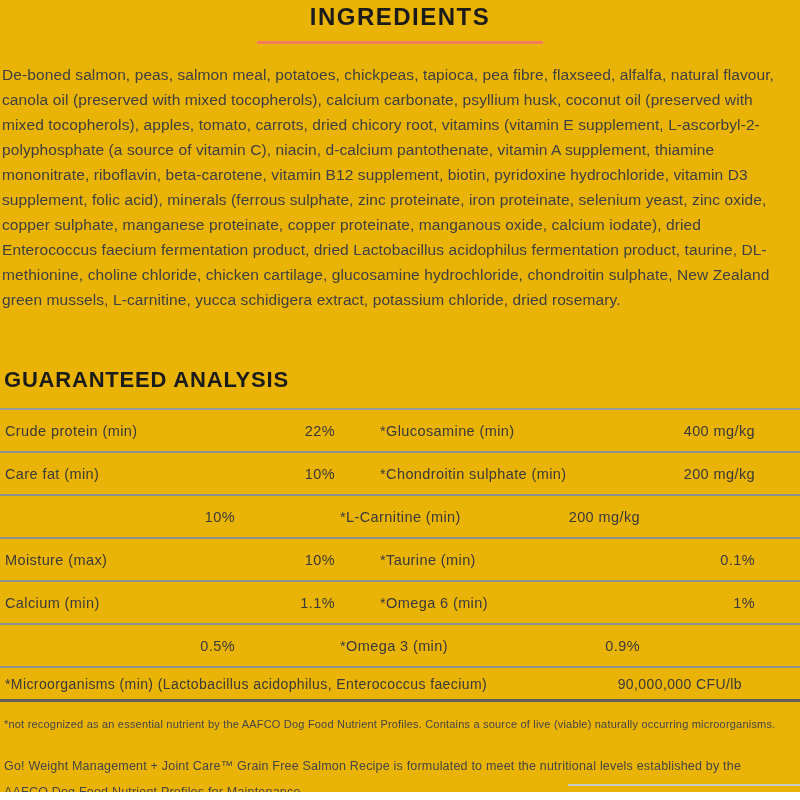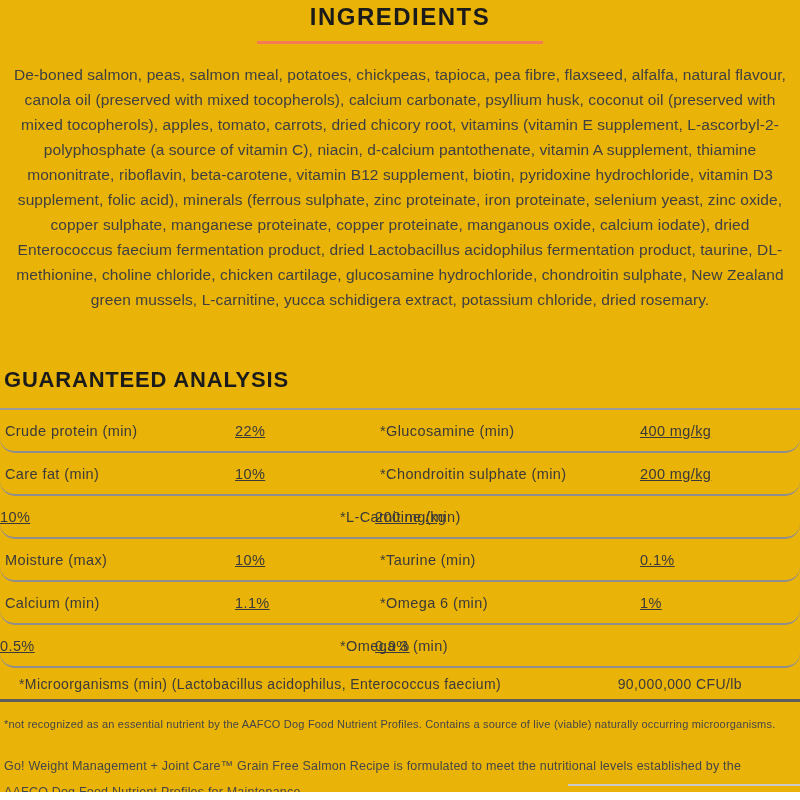--- a/index.html
+++ b/index.html
@@ -22,21 +22,20 @@
     color: var(--heading, #1b1b1b);
   }
   .accent-rule {
     width: 286px; height: 3px;
     margin: 11px auto 0 auto;
     background: var(--accent, #F47B55);
   }
   .ing-text {
     margin: 18px auto 0 auto;
     width: 796px;
-    text-align: center;
     font-size: 15.5px;
     line-height: 25px;
     letter-spacing: 0.1px;
     color: var(--body, #404040);
   }
   .ga-title {
     margin: 56px 0 16px 4px;
     font-size: 22px;
     line-height: 24px;
     font-weight: bold;
@@ -50,30 +49,29 @@
     font-size: 14.5px;
     letter-spacing: 0.4px;
     color: #3a3a3a;
   }
   .ga-row {
     display: grid;
     grid-template-columns: 235px 100px 40px 1fr 115px 45px;
     align-items: center;
     height: 43px;
     border-bottom: 2px solid var(--divider, #8e8e8e);
-    border-radius: 15px;
   }
   .ga-row .label { padding-left: 5px; white-space: nowrap; }
-  .ga-row .value { text-align: left; white-space: nowrap; text-decoration: underline; }
+  .ga-row .value { text-align: right; white-space: nowrap; }
   .ga-row-full {
     display: flex;
     justify-content: space-between;
     align-items: center;
     height: 34px;
-    padding-left: 19px;
+    padding-left: 5px;
     padding-right: 58px;
     border-bottom: 3px solid #5f5f5f;
     font-size: 14px;
   }
   .footnote {
     margin: 16px 0 0 4px;
     font-size: 11px;
     letter-spacing: 0.2px;
     color: #464646;
   }

